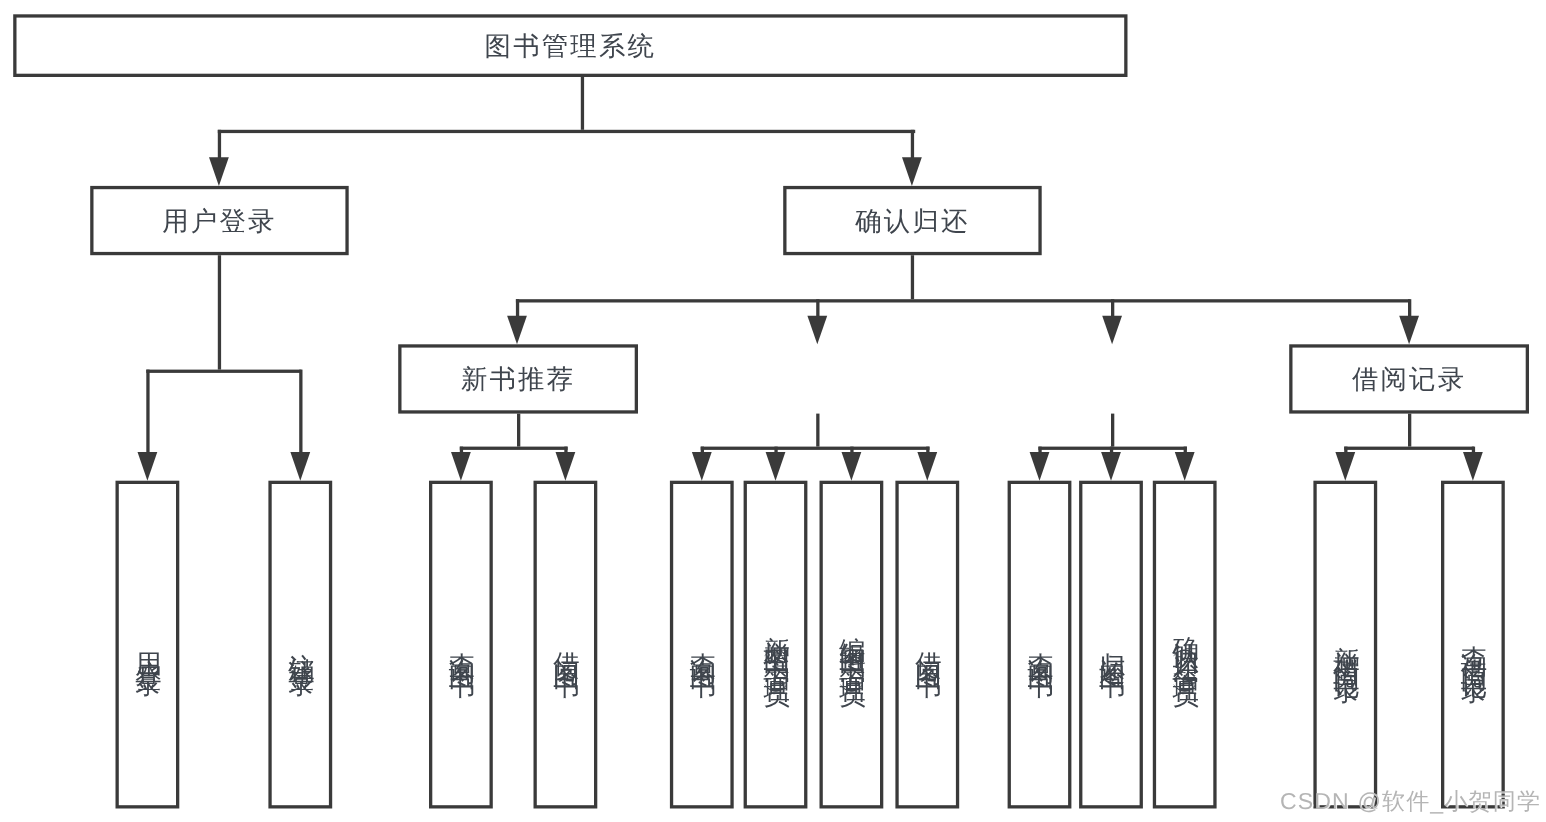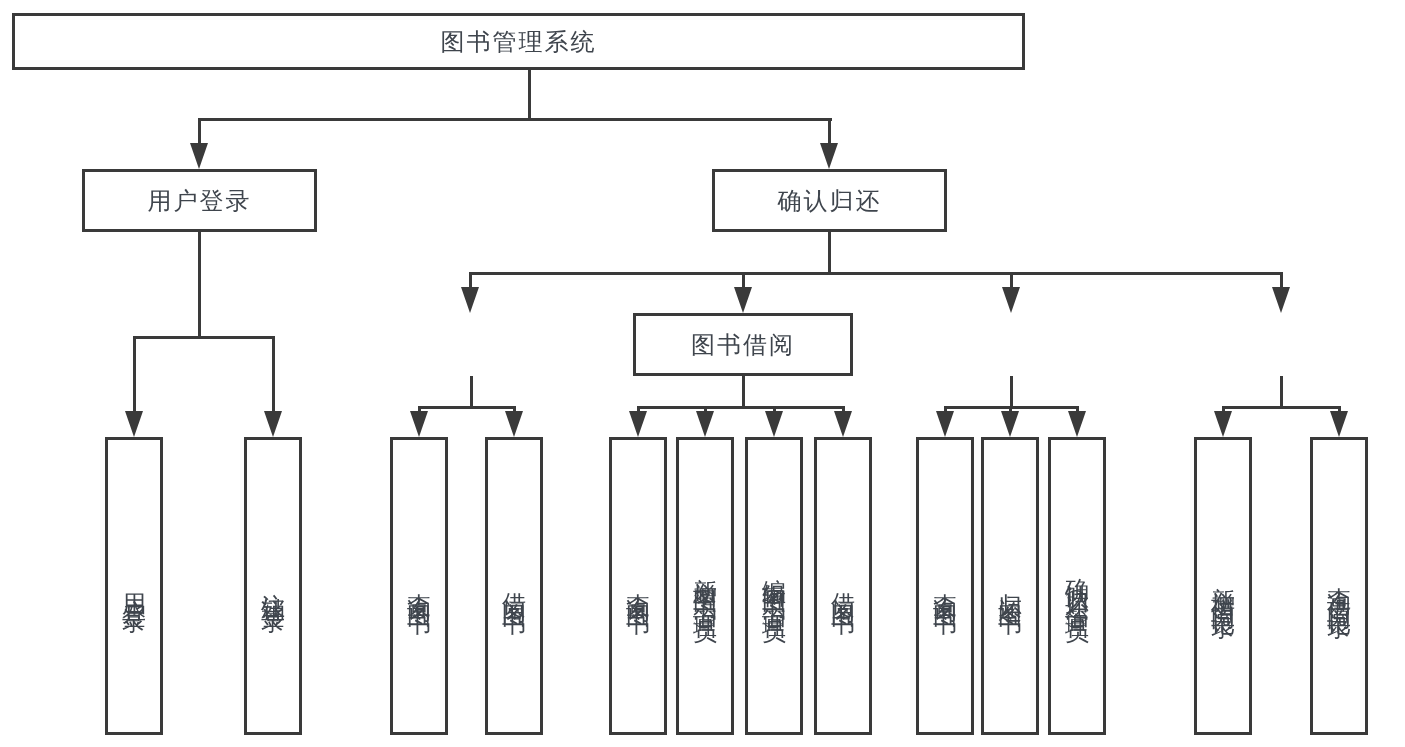--- a/index.html
+++ b/index.html
@@ -46,22 +46,25 @@
     <span>图书管理系统</span>
   </div>
 
   <div class="box hbox" style="left:82px;top:169px;width:235px;height:63px;">
     <span>用户登录</span>
   </div>
   <div class="box hbox" style="left:712px;top:169px;width:235px;height:63px;">
     <span>确认归还</span>
   </div>
 
-  <div class="box hbox" style="left:633px;top:313px;width:220px;height:63px;">
-    <span>图书借阅</span>
+  <div class="box hbox" style="left:362px;top:313px;width:218px;height:63px;">
+    <span>新书推荐</span>
+  </div>
+  <div class="box hbox" style="left:1172px;top:313px;width:218px;height:63px;">
+    <span>借阅记录</span>
   </div>
 
   <div class="box leaf" style="left:105px;top:437px;width:58px;height:298px;">
     <span>用户登录</span>
   </div>
   <div class="box leaf" style="left:244px;top:437px;width:58px;height:298px;">
     <span>注销登录</span>
   </div>
 
   <div class="box leaf" style="left:390px;top:437px;width:58px;height:298px;">
@@ -153,14 +156,15 @@
   <div class="v" style="left:1076px;top:406px;height:10px;"></div>
   <div class="ah" style="left:1068px;top:411px;"></div>
 
   <div class="v" style="left:1280px;top:376px;height:30px;"></div>
   <div class="h" style="left:1222px;top:406px;width:118px;"></div>
   <div class="v" style="left:1222px;top:406px;height:10px;"></div>
   <div class="ah" style="left:1214px;top:411px;"></div>
   <div class="v" style="left:1338px;top:406px;height:10px;"></div>
   <div class="ah" style="left:1330px;top:411px;"></div>
 
+  <div class="watermark">CSDN @软件_小贺同学</div>
 
 </div>
 
 </body></html>

